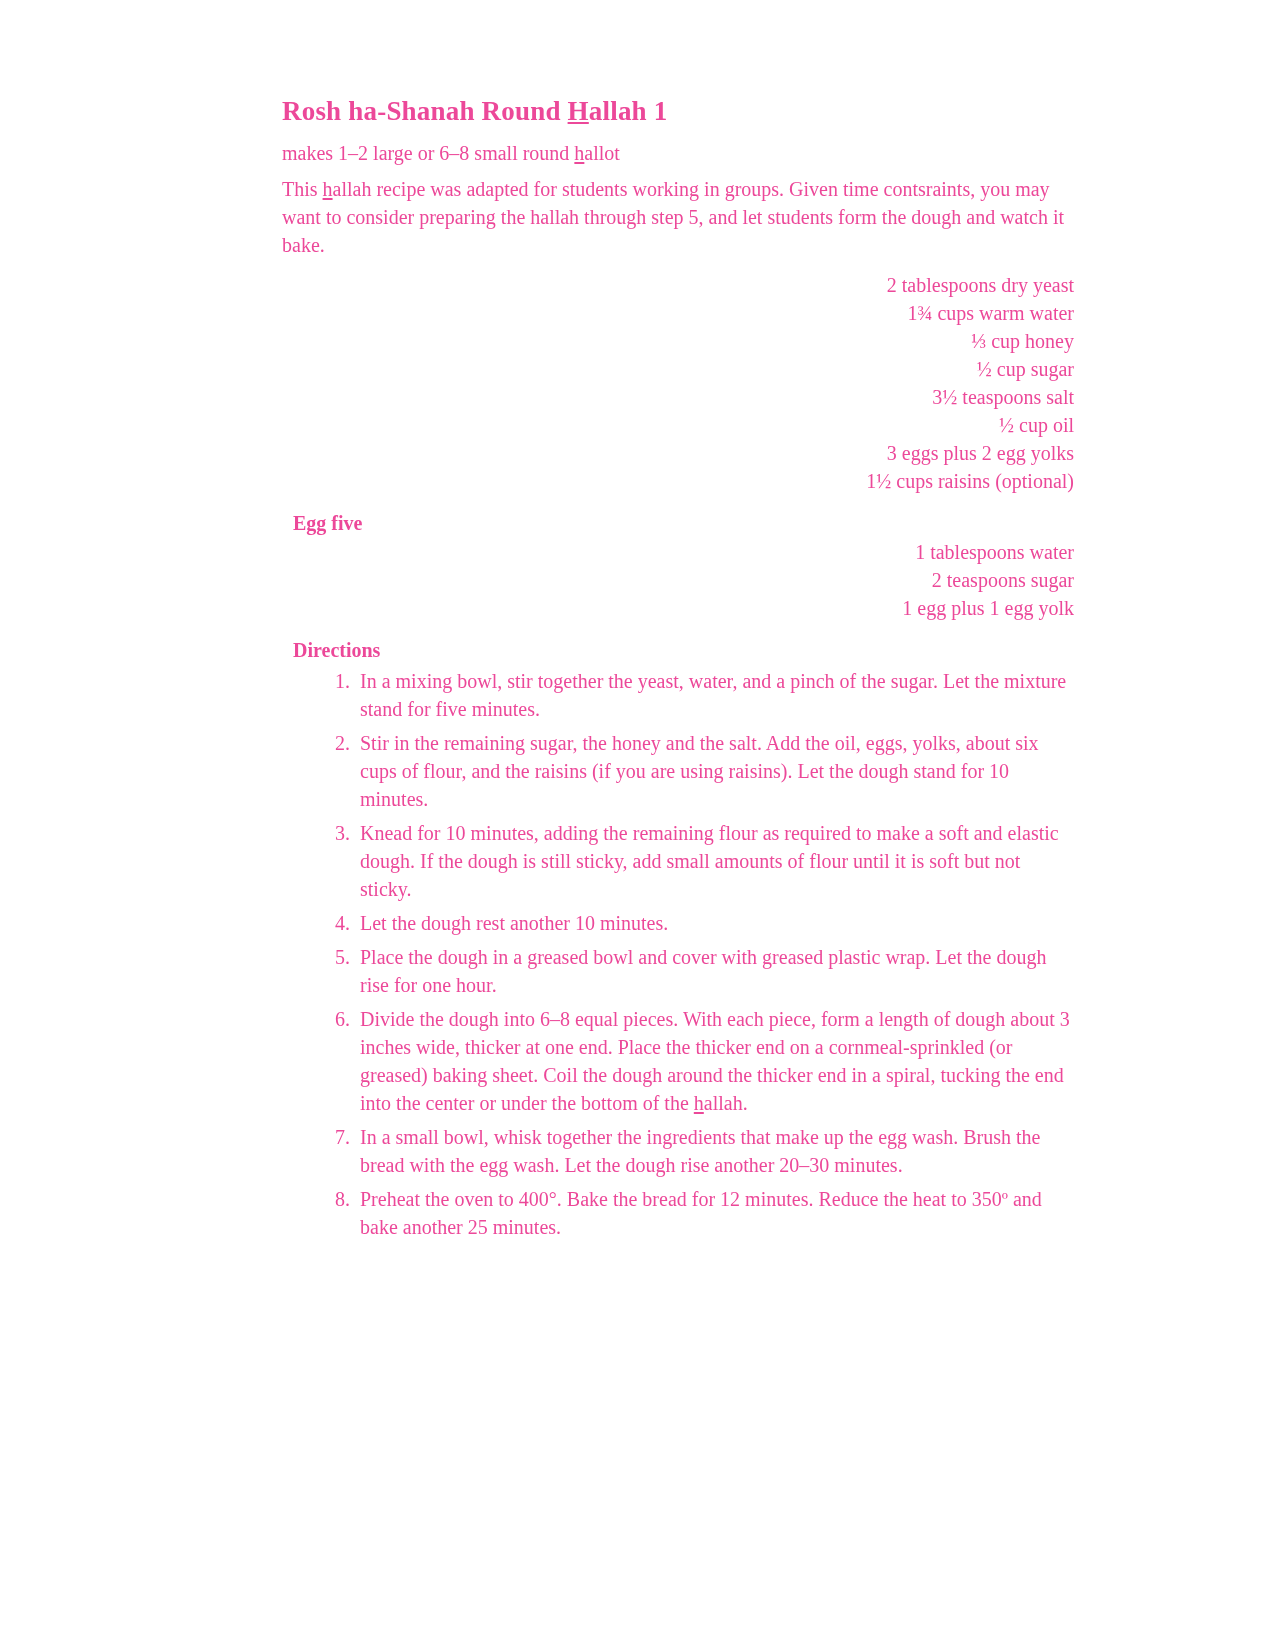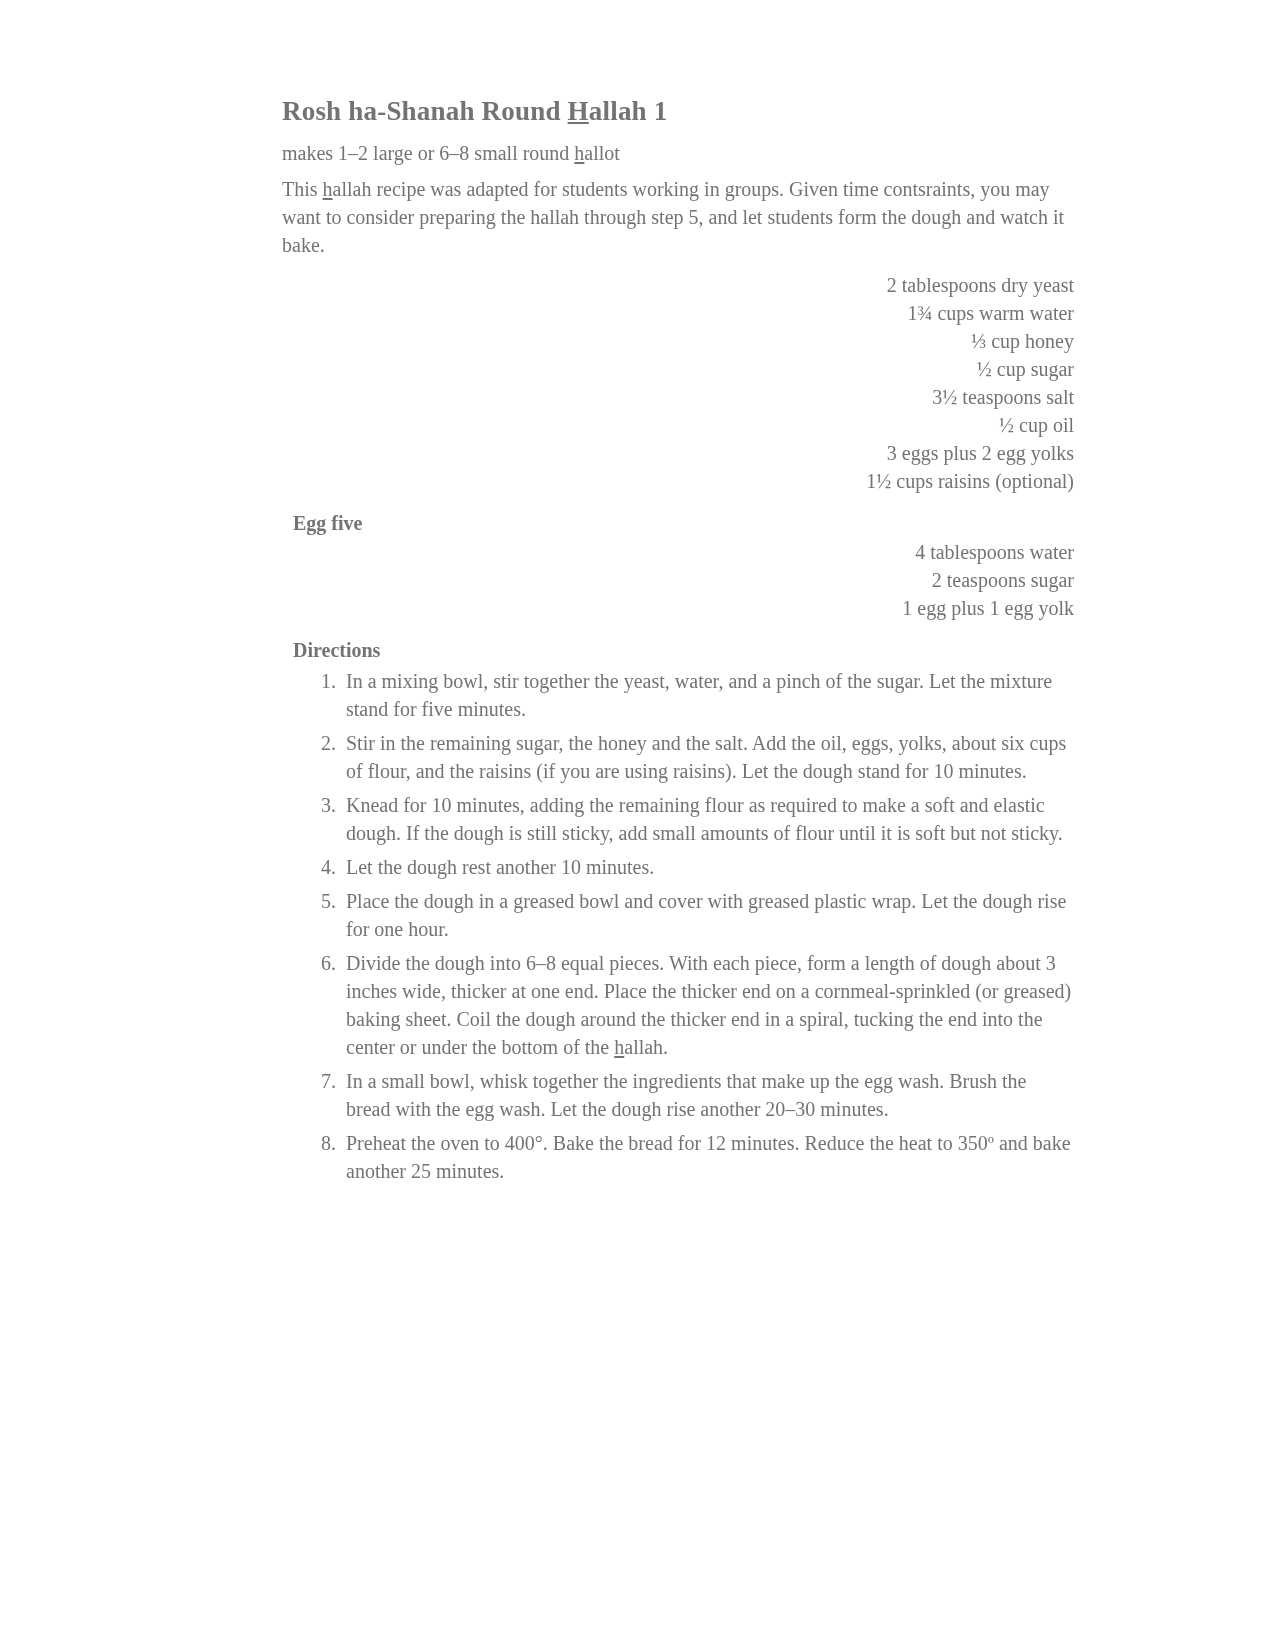--- a/index.html
+++ b/index.html
@@ -6,21 +6,21 @@
     margin: 0;
     padding: 0;
     background: #ffffff;
   }
   .page {
     position: relative;
     width: 1275px;
     height: 1360px;
     background: #ffffff;
     font-family: "Liberation Serif", "DejaVu Serif", serif;
-    color: #737373;
+    color: #ec4899;
     overflow: hidden;
   }
   .content {
     position: absolute;
     left: 282px;
     top: 95px;
     width: 792px;
   }
   .recipe-title {
     font-size: 27px;
@@ -60,21 +60,21 @@
     margin: 0;
     padding: 0;
   }
   ol.directions-list {
     margin: 3px 0 0 0;
     padding: 0 0 0 44px;
     font-size: 20px;
     line-height: 28px;
   }
   ol.directions-list li {
-    margin: 0 0 6px 4px;
+    margin: 0 0 6px 18px;
     padding-left: 5px;
   }
   u {
     text-decoration: underline;
     text-underline-offset: 2px;
   }
   .page-number {
     position: absolute;
     top: 1528px;
     left: 282px;
@@ -106,21 +106,21 @@
           <li>½ cup sugar</li>
           <li>3½ teaspoons salt</li>
           <li>½ cup oil</li>
           <li>3 eggs plus 2 egg yolks</li>
           <li>1½ cups raisins (optional)</li>
         </ul>
 
       <h2 class="section-heading">Egg five</h2>
 
       <ul class="plain-list" id="egg-wash-list">
-          <li>4 tablespoons water</li>
+          <li>1 tablespoons water</li>
           <li>2 teaspoons sugar</li>
           <li>1 egg plus 1 egg yolk</li>
         </ul>
 
       <h2 class="section-heading">Directions</h2>
 
       <ol class="directions-list" id="directions-list">
           <li>In a mixing bowl, stir together the yeast, water, and a pinch of the sugar. Let the mixture stand for five minutes.</li>
           <li>Stir in the remaining sugar, the honey and the salt. Add the oil, eggs, yolks, about six cups of flour, and the raisins (if you are using raisins). Let the dough stand for 10 minutes.</li>
           <li>Knead for 10 minutes, adding the remaining flour as required to make a soft and elastic dough. If the dough is still sticky, add small amounts of flour until it is soft but not sticky.</li>

